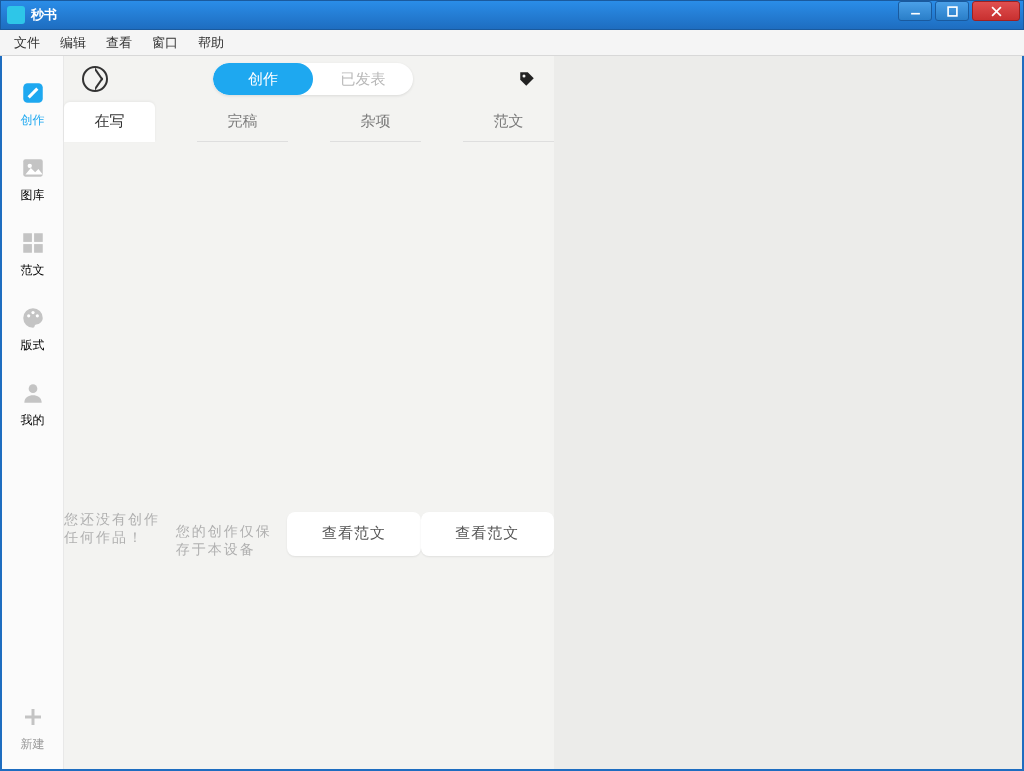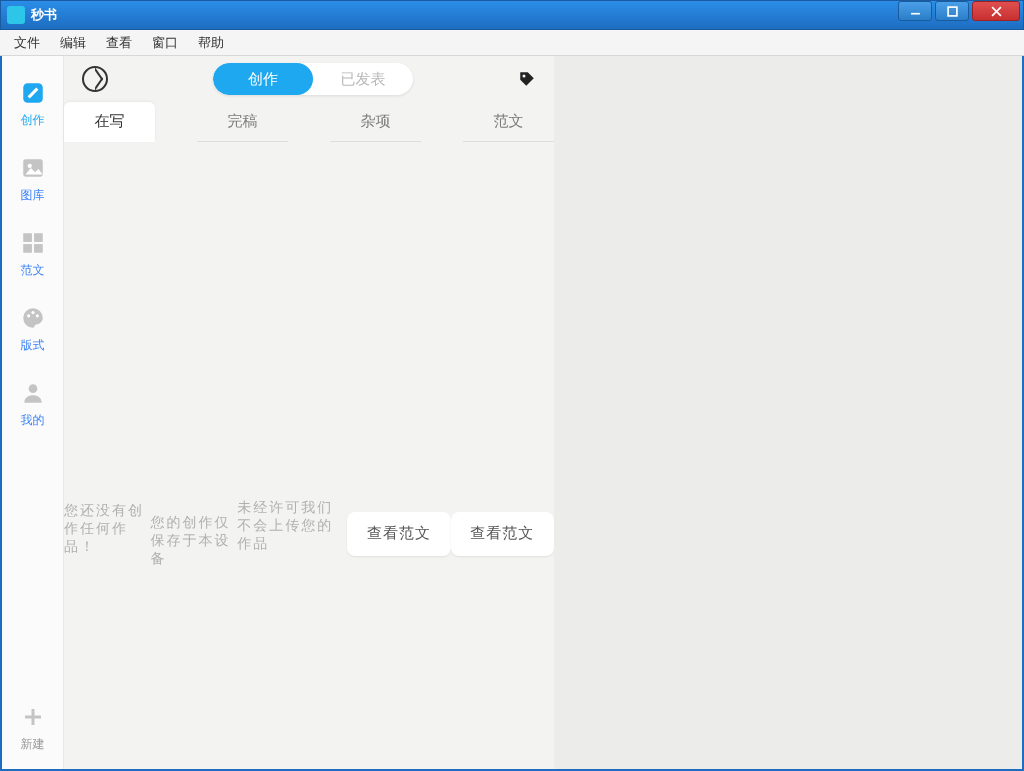--- a/index.html
+++ b/index.html
@@ -69,21 +69,21 @@
       flex-direction: column;
       align-items: center;
       padding-top: 14px;
     }
     .sidebar-item {
       width: 100%;
       display: flex;
       flex-direction: column;
       align-items: center;
       padding: 10px 0 16px 0;
-      color: #3b82f6;
+      color: #000000;
       font-size: 12px;
       cursor: default;
     }
     .sidebar-item.active { color: #1ea8f0; }
     .sidebar-item .icon { width: 26px; height: 26px; margin-bottom: 6px; display: flex; align-items: center; justify-content: center; }
     .sidebar-spacer { flex: 1; }
     .sidebar-item.new { color: #9a9a9a; }
 
     
     .main-col {
@@ -315,20 +315,19 @@
     </div>
     <div class="sub-tabs">
       <div class="sub-tab active">在写</div>
       <div class="sub-tab">完稿</div>
       <div class="sub-tab">杂项</div>
       <div class="sub-tab">范文</div>
     </div>
     <div class="empty-state">
       <div class="line1">您还没有创作任何作品！</div>
       <div class="line2">您的创作仅保存于本设备</div>
-      <div class="line3">未经许可我们不会上传您的作品</div>
       <div class="action-btn">查看范文</div>
       <div class="action-btn">查看范文</div>
     </div>
   </div>
 
   <div class="right-pane"></div>
 </div>
 
 </body></html>

